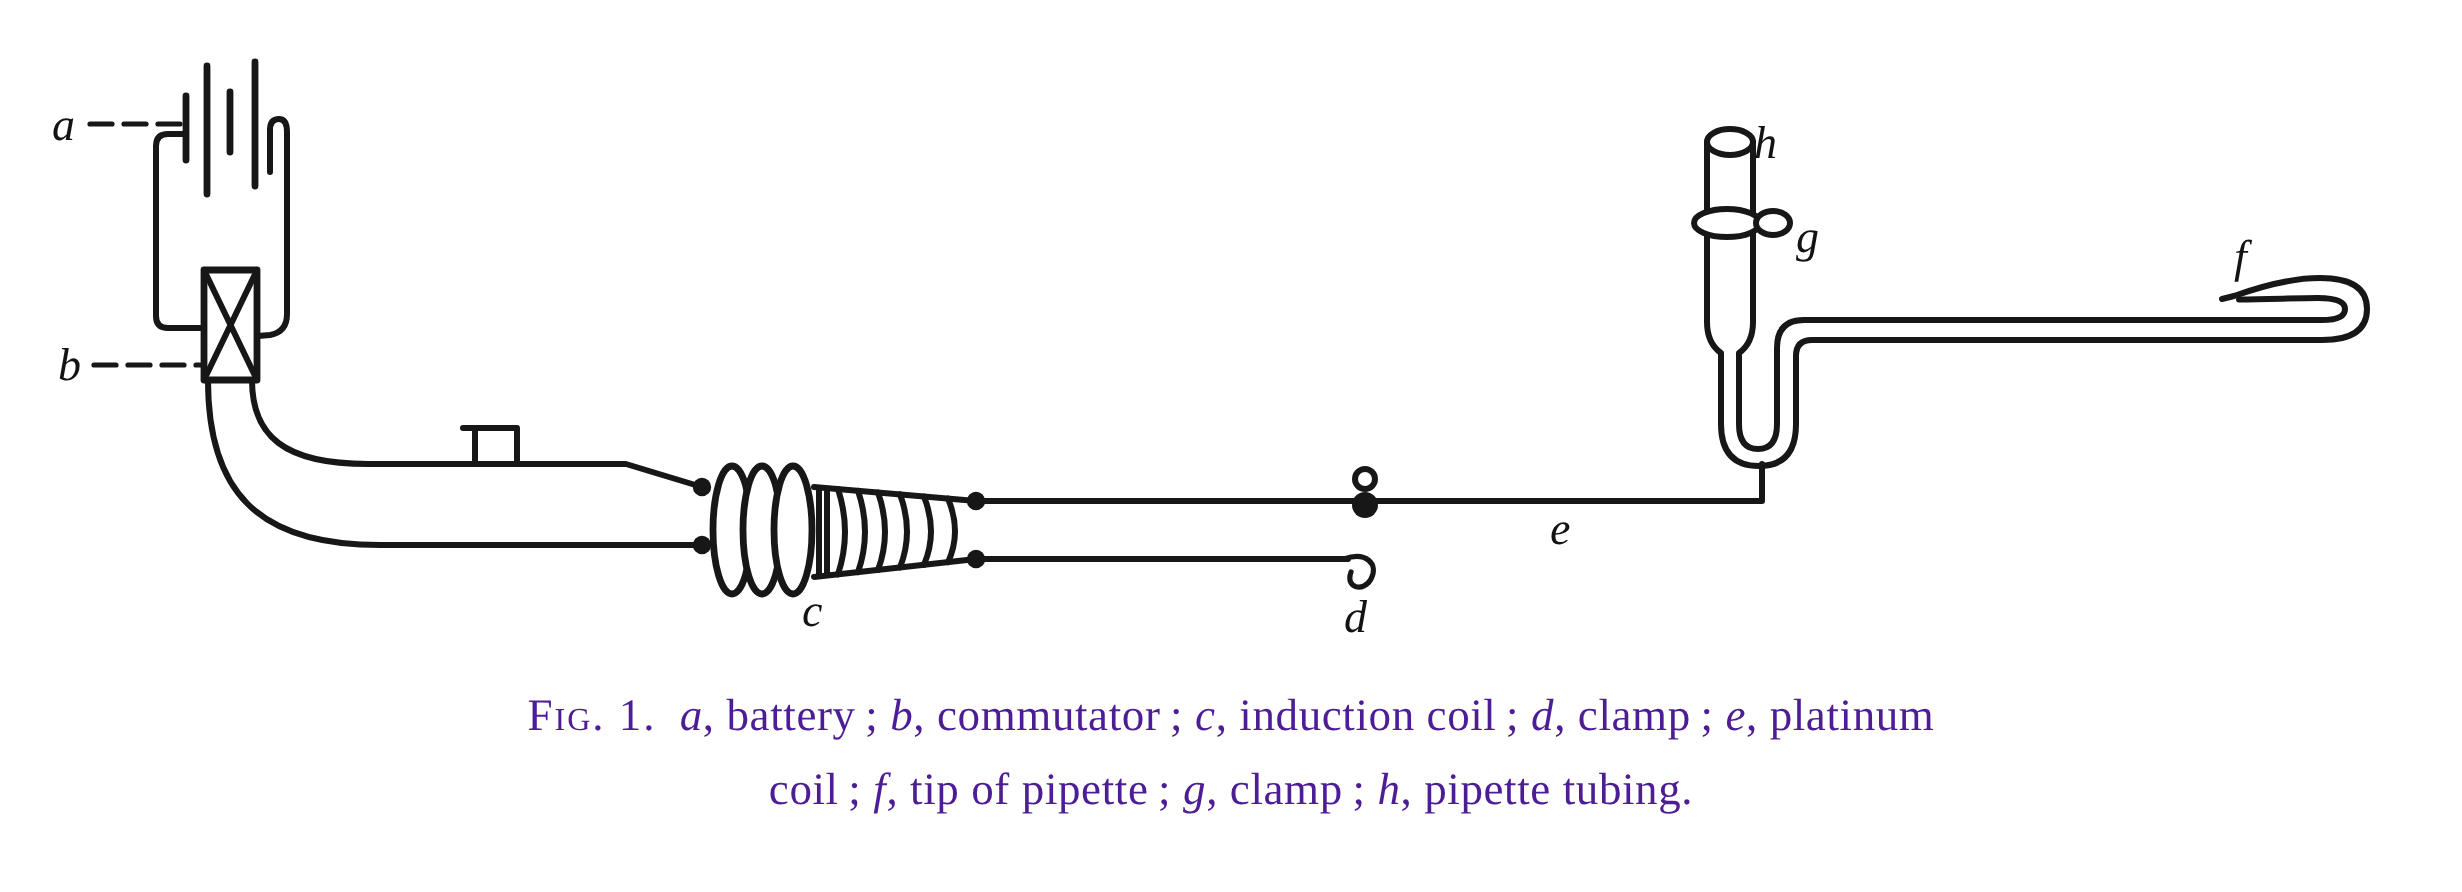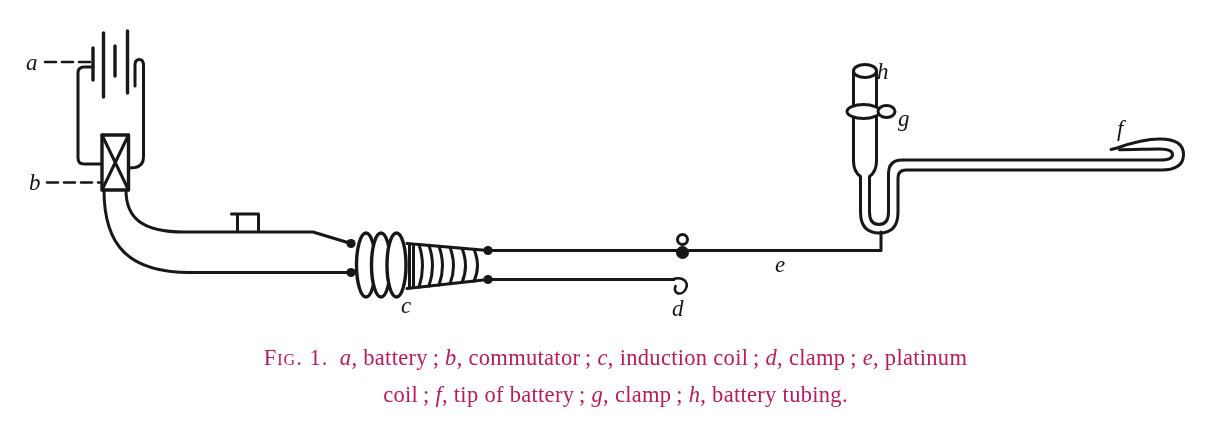--- a/index.html
+++ b/index.html
@@ -6,21 +6,21 @@
   .page{position:relative;width:1231px;height:446px;background:#ffffff;overflow:hidden;
         font-family:"Liberation Serif", serif;}
   svg{position:absolute;left:0;top:0;}
   .stroke{fill:none;stroke:#171717;stroke-width:3;stroke-linecap:round;stroke-linejoin:round;}
   .thin{stroke-width:2.6;}
   .thick{stroke-width:3.4;}
   .whitefill{fill:#ffffff;}
   .inkfill{fill:#171717;stroke:none;}
   .diagram-label{font-family:"Liberation Serif", serif;font-style:italic;font-size:23px;fill:#131313;}
   .caption{position:absolute;left:0;top:339px;width:1231px;text-align:center;
-           color:#be185d;font-size:22.5px;line-height:37px;letter-spacing:0.3px;}
+           color:#4c1d95;font-size:22.5px;line-height:37px;letter-spacing:0.3px;}
   .caption .smallcaps{font-variant:small-caps;letter-spacing:1px;}
   .caption .italic{font-style:italic;}
   .caption .plain{}
 </style>
 </head>
 <body>
 
 <div class="page">
   <svg width="1231" height="446" viewBox="0 0 1231 446">
 
@@ -94,15 +94,15 @@
     <text class="diagram-label" x="401" y="313">c</text>
     <text class="diagram-label" x="672" y="316">d</text>
     <text class="diagram-label" x="775" y="272">e</text>
     <text class="diagram-label" x="1117" y="136">f</text>
     <text class="diagram-label" x="898" y="126">g</text>
     <text class="diagram-label" x="877" y="79">h</text>
   </svg>
 
   <div class="caption">
     <div><span class="smallcaps">Fig. 1.</span><span class="plain"> </span><span class="italic">a</span><span class="plain">, battery ; </span><span class="italic">b</span><span class="plain">, commutator ; </span><span class="italic">c</span><span class="plain">, induction coil ; </span><span class="italic">d</span><span class="plain">, clamp ; </span><span class="italic">e</span><span class="plain">, platinum</span></div>
-    <div><span class="plain">coil ; </span><span class="italic">f</span><span class="plain">, tip of battery ; </span><span class="italic">g</span><span class="plain">, clamp ; </span><span class="italic">h</span><span class="plain">, battery tubing.</span></div>
+    <div><span class="plain">coil ; </span><span class="italic">f</span><span class="plain">, tip of pipette ; </span><span class="italic">g</span><span class="plain">, clamp ; </span><span class="italic">h</span><span class="plain">, pipette tubing.</span></div>
   </div>
 </div>
 
 </body></html>

